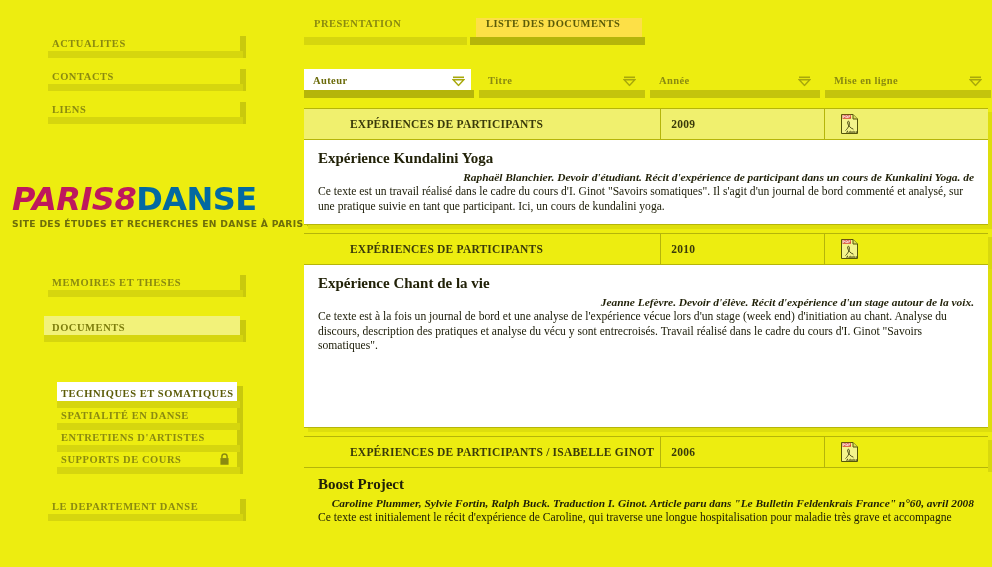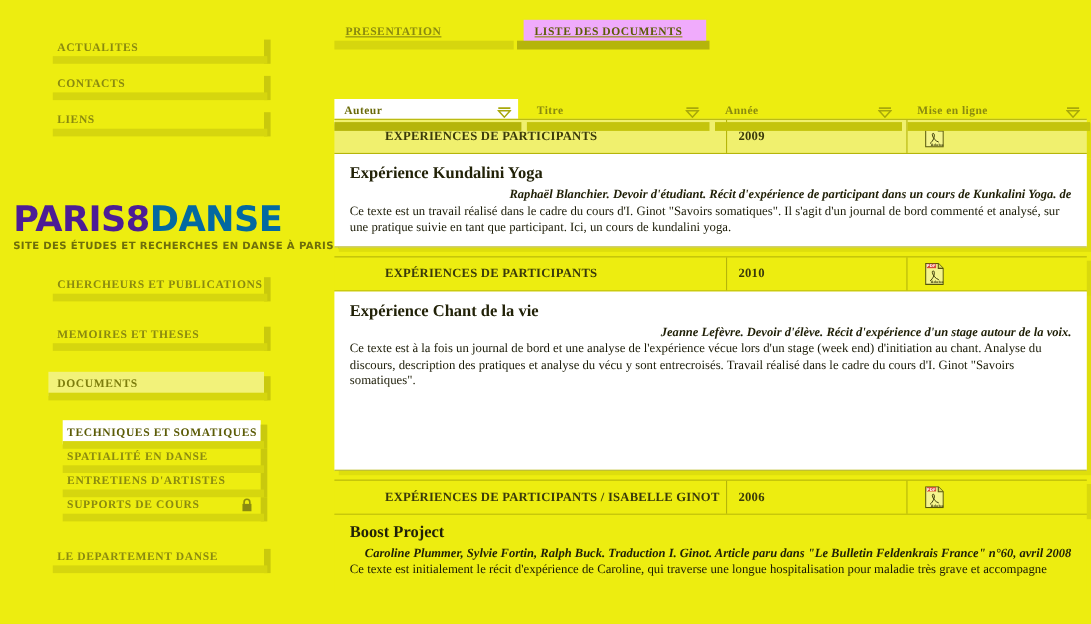--- a/index.html
+++ b/index.html
@@ -77,21 +77,21 @@
     width: 280px;
   }
   #logo-wordmark {
     font-family: "DejaVu Sans", sans-serif;
     font-weight: bold;
     font-size: 32px;
     letter-spacing: -0.5px;
     line-height: 34px;
     white-space: nowrap;
   }
-  #logo-wordmark .w1 { color: #4c1d95; }
+  #logo-wordmark .w1 { color: #be185d; font-style: italic; }
   #logo-wordmark .w2 { color: #0369a1; }
   #logo-tagline {
     margin-top: 2px;
     font-family: "DejaVu Sans", sans-serif;
     font-weight: bold;
     font-size: 9.2px;
     letter-spacing: 0.32px;
     color: #6e6e0a;
     white-space: nowrap;
   }
@@ -106,53 +106,51 @@
   
   #tabs {
     position: absolute;
     left: 4px; top: 18px;
     height: 30px;
     display: flex;
   }
   .tab {
     position: relative;
     height: 22px;
-    display: flex; align-items: center;
+    display: flex; 
     padding: 0 10px;
     font-family: "Liberation Serif", "DejaVu Serif", serif;
     font-weight: bold;
     font-size: 10.5px;
     letter-spacing: 0.5px;
     color: #8a8a10;
     cursor: pointer;
     white-space: nowrap;
-    text-decoration: underline;
   }
   .tab .tab-label { position: relative; z-index: 3; }
   .tab-underbar {
     position: absolute;
     left: 0; right: -3px; bottom: -5px;
     height: 8px;
     background: #d6d60e;
     z-index: 1;
   }
-  .tab.selected { background: #f0abfc; }
+  .tab.selected { background: #fde047; }
   .tab.selected .tab-label { color: #5c5c08; }
   .tab.selected .tab-underbar { background: #b5b50a; left: -6px; right: -3px; }
   #tab-presentation { width: 160px; }
   #tab-liste { width: 166px; margin-left: 12px; }
 
   
   #filters {
     position: absolute;
-    left: 4px; top: 79px;
+    left: 4px; top: 69px;
     width: 684px;
     height: 34px;
     display: flex;
-    align-items: flex-end;
   }
   .filter {
     position: relative;
     height: 23px;
     display: flex; align-items: center;
     padding-left: 9px;
     padding-right: 22px;
     font-family: "Liberation Serif", "DejaVu Serif", serif;
     font-weight: bold;
     font-size: 10.5px;
@@ -285,25 +283,20 @@
     </div>
 
     <div id="logo-block">
       <div id="logo-wordmark">
         <span class="w1">PARIS8</span><span class="w2">DANSE</span>
       </div>
       <div id="logo-tagline">SITE DES ÉTUDES ET RECHERCHES EN DANSE À PARIS 8</div>
     </div>
 
     <div class="nav-group" style="top:248px;">
-      <div class="nav-item">
-        <div class="nav-underbar"></div>
-        <div class="nav-shadow"></div>
-        <span class="nav-label">CHERCHEURS ET PUBLICATIONS</span>
-      </div>
       <div class="nav-item" style="margin-top:23px;">
         <div class="nav-underbar"></div>
         <div class="nav-shadow"></div>
         <span class="nav-label">MEMOIRES ET THESES</span>
       </div>
       <div class="nav-item active-soft" style="margin-top:23px;margin-left:-4px;padding-left:8px;width:196px;">
         <div class="nav-underbar"></div>
         <div class="nav-shadow"></div>
         <span class="nav-label">DOCUMENTS</span>
       </div>

